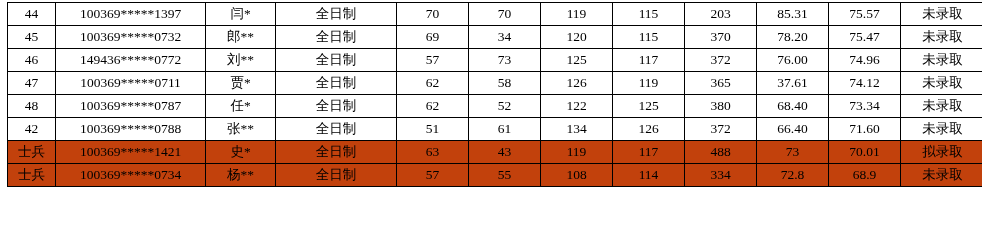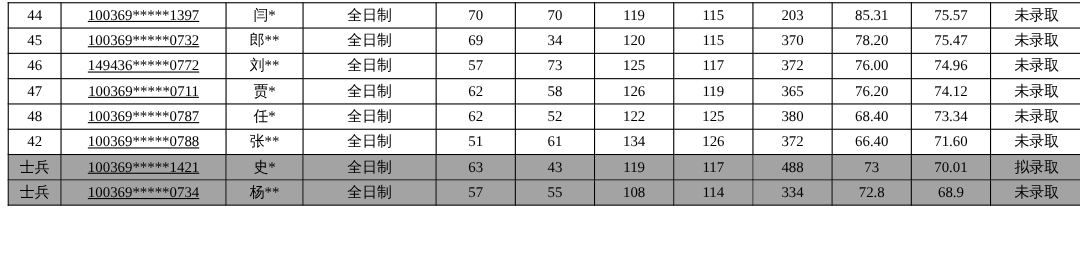--- a/index.html
+++ b/index.html
@@ -45,26 +45,25 @@
   col.c4 { width: 72px; }
   col.c5 { width: 72px; }
   col.c6 { width: 72px; }
   col.c7 { width: 72px; }
   col.c8 { width: 72px; }
   col.c9 { width: 72px; }
   col.c10 { width: 72px; }
   col.c11 { width: 84px; }
 
   tr.highlight td {
-    background: #a3a3a3;
+    background: #c2410c;
   }
   td.idcell {
     font-size: 13px;
     letter-spacing: 0px;
-    text-decoration: underline;
   }
   td.namecell {
     font-size: 14px;
   }
 </style>
 </head>
 <body>
 
 <div id="sheet">
   <table class="grid">
@@ -128,21 +127,21 @@
         <tr>
           <td>47</td>
           <td class="idcell">100369*****0711</td>
           <td class="namecell">贾*</td>
           <td>全日制</td>
           <td>62</td>
           <td>58</td>
           <td>126</td>
           <td>119</td>
           <td>365</td>
-          <td>76.20</td>
+          <td>37.61</td>
           <td>74.12</td>
           <td>未录取</td>
         </tr>
         <tr>
           <td>48</td>
           <td class="idcell">100369*****0787</td>
           <td class="namecell">任*</td>
           <td>全日制</td>
           <td>62</td>
           <td>52</td>

